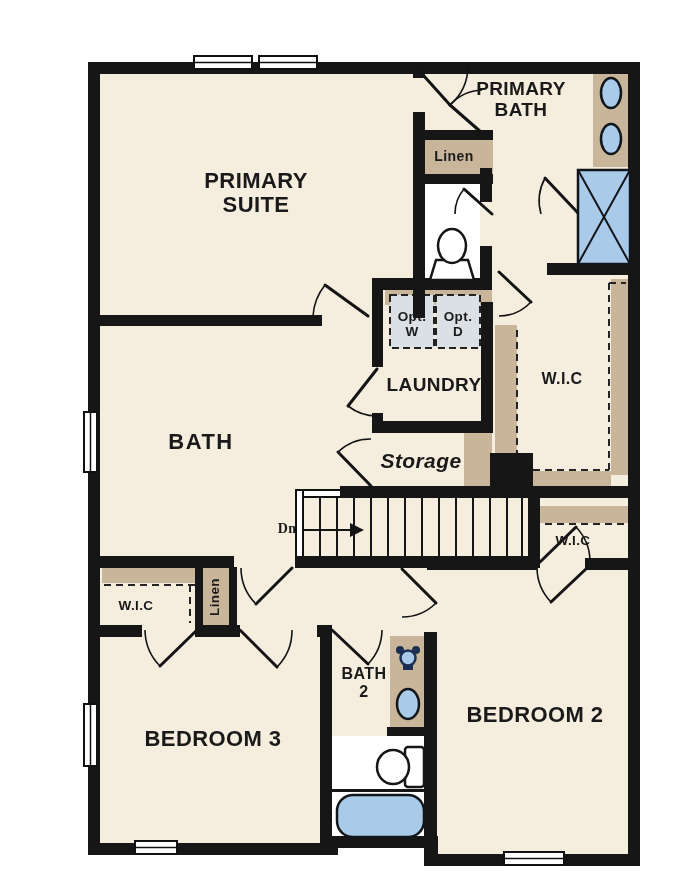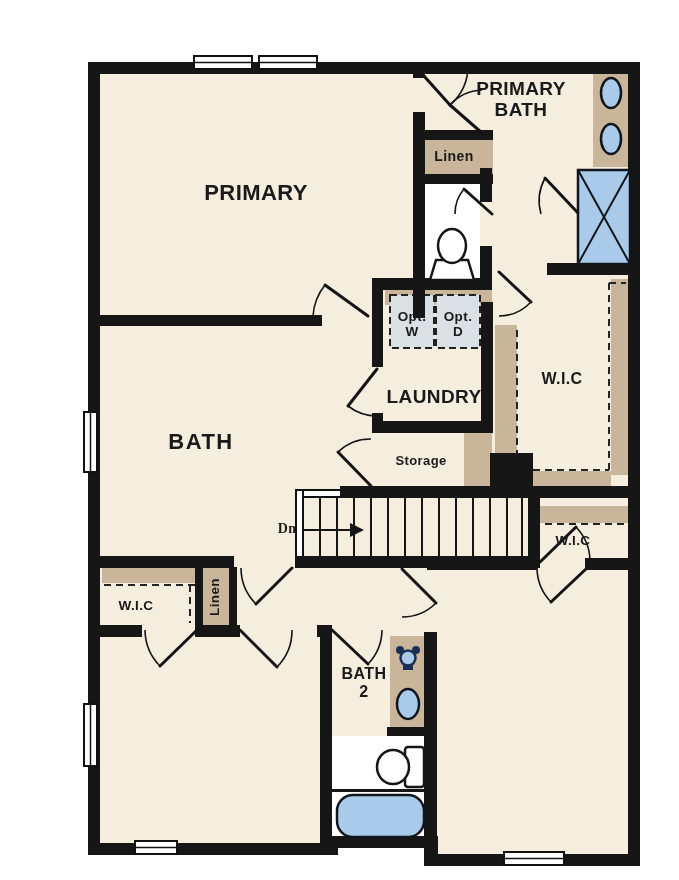--- a/index.html
+++ b/index.html
@@ -22,21 +22,21 @@
   .leaf{stroke:#141414;stroke-width:3;fill:none;stroke-linecap:round;}
   .arc{stroke:#141414;stroke-width:1.6;fill:none;}
   .dash{stroke:#242424;stroke-width:2;fill:none;stroke-dasharray:7 5;}
   .white-fix{fill:#ffffff;stroke:#161616;stroke-width:2.5;}
   .dn-arrow{stroke:#141414;stroke-width:2.2;fill:none;}
   .lbl{position:absolute;transform:translate(-50%,-50%);font-weight:bold;color:var(--text);
        text-align:center;line-height:1.1;white-space:nowrap;letter-spacing:.4px;}
   .lbl span{display:block;}
   .rot{transform:translate(-50%,-50%) rotate(-90deg);}
   .fs22{font-size:22px;} .fs19{font-size:19px;} .fs16{font-size:16px;}
-  .fs15{font-size:13px;} .fs14{font-size:14px;} .fs13{font-size:13.5px;}
+  .fs15{font-size:21px;font-style:italic;} .fs14{font-size:14px;} .fs13{font-size:13.5px;}
 </style>
 </head>
 <body>
 
 <div id="plan">
 <svg width="679" height="880" viewBox="0 0 679 880">
 
   <g>
     <rect class="floor" x="94" y="68" width="540" height="494"></rect>
     <rect class="floor" x="94" y="556" width="140" height="76"></rect>
@@ -236,39 +236,42 @@
       <circle cx="416" cy="650" r="4" fill="var(--fixture_dark)"></circle>
       <circle cx="408" cy="658" r="7.5" fill="var(--fixture_blue)" stroke="var(--fixture_dark)" stroke-width="2.5"></circle>
       <rect x="403" y="665" width="10" height="5" fill="var(--fixture_dark)"></rect>
     </g>
     <rect class="fix" x="337" y="795" width="87" height="42" rx="16"></rect>
   </g>
 </svg>
 
   <div class="lbl fs22" style="left:256px;top:193px;">
     <span>PRIMARY</span>
+      <span>SUITE</span>
   </div>
   <div class="lbl fs19" style="left:521px;top:100px;">
     <span>PRIMARY</span>
       <span>BATH</span>
   </div>
   <div class="lbl fs14" style="left:454px;top:157px;">Linen</div>
   <div class="lbl fs13" style="left:412px;top:325px;">
     <span>Opt.</span>
       <span>W</span>
   </div>
   <div class="lbl fs13" style="left:458px;top:325px;">
     <span>Opt.</span>
       <span>D</span>
   </div>
-  <div class="lbl fs19" style="left:434px;top:385px;margin-top:12px;">LAUNDRY</div>
+  <div class="lbl fs19" style="left:434px;top:385px;">LAUNDRY</div>
   <div class="lbl fs16" style="left:562px;top:379px;">W.I.C</div>
   <div class="lbl fs15" style="left:421px;top:461px;">Storage</div>
   <div class="lbl fs14" style="left:287px;top:529px;font-family:Liberation Serif, serif;">Dn</div>
   <div class="lbl fs13" style="left:573px;top:541px;">W.I.C</div>
   <div class="lbl fs13" style="left:136px;top:606px;">W.I.C</div>
   <div class="lbl rot fs13" style="left:215px;top:597px;">Linen</div>
   <div class="lbl fs16" style="left:364px;top:683px;">
     <span>BATH</span>
       <span>2</span>
   </div>
+  <div class="lbl fs22" style="left:213px;top:739px;">BEDROOM 3</div>
+  <div class="lbl fs22" style="left:535px;top:715px;">BEDROOM 2</div>
   <div class="lbl fs22" style="left:201px;top:442px;letter-spacing:1.5px;">BATH</div>
 </div>
 
 </body></html>

